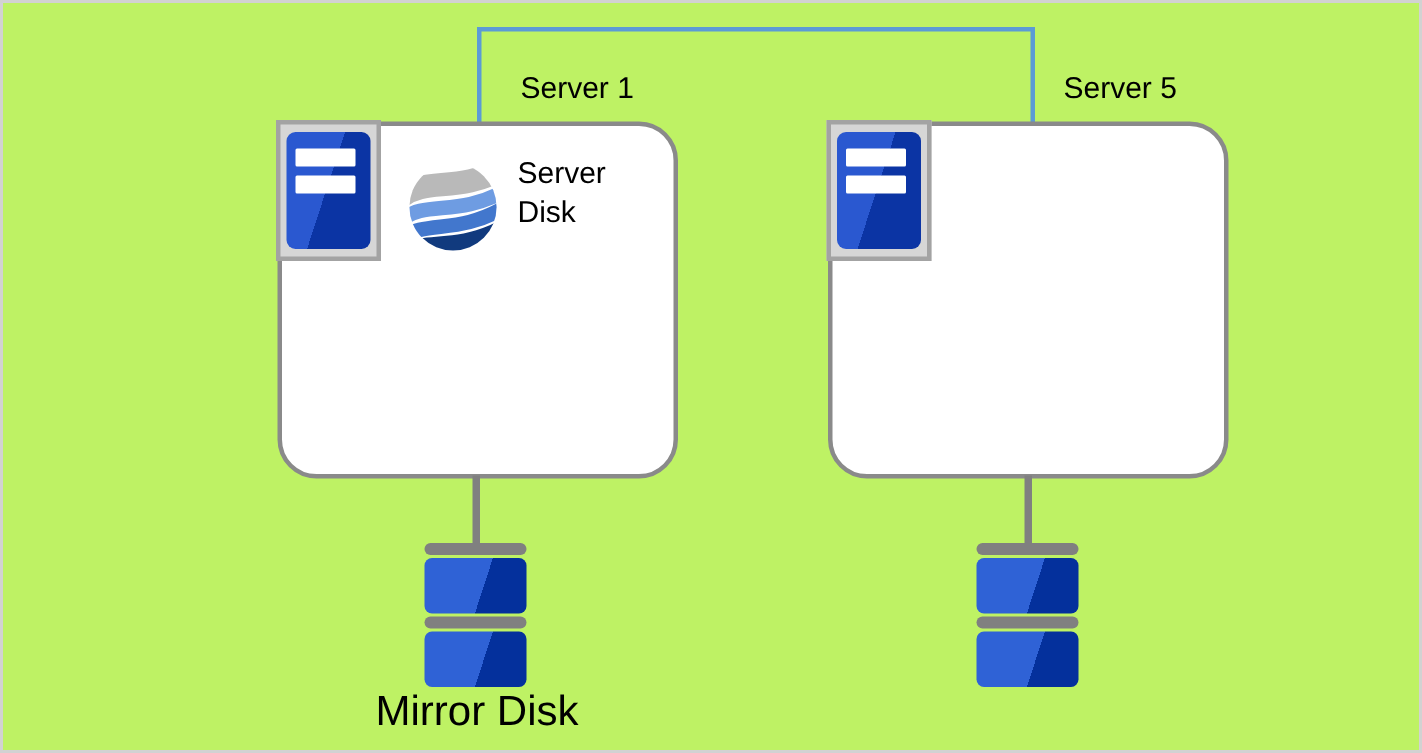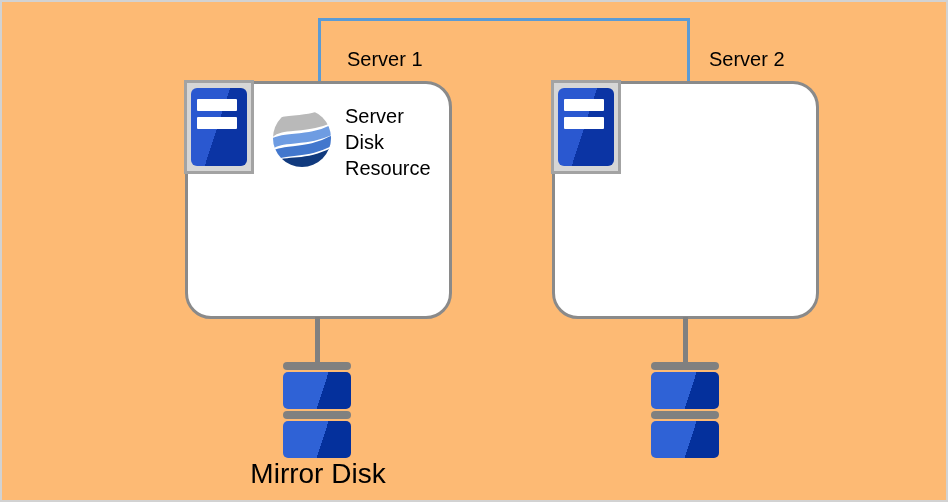--- a/index.html
+++ b/index.html
@@ -1,20 +1,20 @@
 <!DOCTYPE html>
 <html><head>
 <meta charset="utf-8">
 <style>
   html,body { margin:0; padding:0; background:#fff; }
   .frame {
     position:relative;
     width:948px; height:502px;
     box-sizing:border-box;
-    background:#fdba74;
+    background:#bef264;
     border:2px solid #d2d2d2;
     font-family:"Liberation Sans", sans-serif;
     color:#000;
     overflow:hidden;
   }
 
   
   .blue-seg { position:absolute; background:#5b9bd5; }
   .seg-h  { left:316px; top:16px; width:372px; height:3px; }
   .seg-v1 { left:316px; top:16px; width:3px;  height:64px; }
@@ -90,21 +90,21 @@
 </head>
 <body>
 
 <div class="frame">
 
   <div class="blue-seg seg-h"></div>
   <div class="blue-seg seg-v1"></div>
   <div class="blue-seg seg-v2"></div>
 
   <div class="server-label label-s1">Server 1</div>
-  <div class="server-label label-s2">Server 2</div>
+  <div class="server-label label-s2">Server 5</div>
 
   <div class="server-box box-s1"></div>
   <div class="server-box box-s2"></div>
 
   <div class="icon-plate plate-s1">
     <div class="tower">
       <div class="slot slot1"></div>
       <div class="slot slot2"></div>
     </div>
   </div>
@@ -125,21 +125,20 @@
       <path d="M-4,26 C14,12 34,24 68,6" fill="none" stroke="#b9b9b9" stroke-width="16"></path>
       <path d="M-4,42 C14,28 34,40 68,22" fill="none" stroke="#6e9ce2" stroke-width="10"></path>
       <path d="M-4,55 C14,41 34,53 68,33" fill="none" stroke="#4277cd" stroke-width="10"></path>
       <path d="M-4,60 C14,48 34,60 68,40 L68,70 L-4,70 Z" fill="#113a7e"></path>
     </g>
   </svg>
 
   <div class="resource-label">
     <span>Server</span>
     <span>Disk</span>
-    <span>Resource</span>
   </div>
 
   <div class="stem stem-left"></div>
   <div class="stem stem-right"></div>
 
   <div class="disk-stack stack-left">
     <div class="disk-bar"></div>
     <div class="disk-platter"></div>
     <div class="disk-bar"></div>
     <div class="disk-platter"></div>

